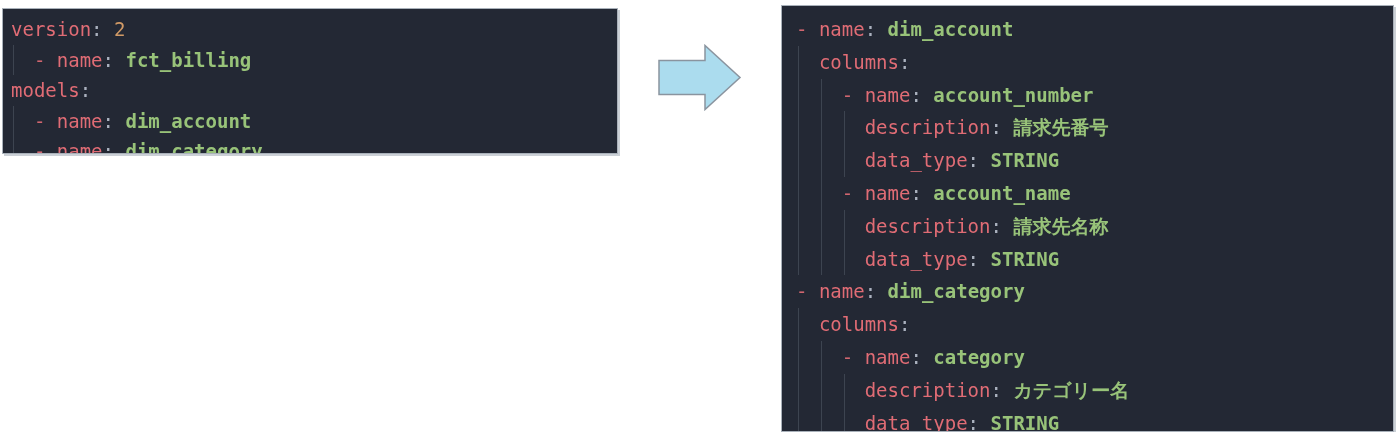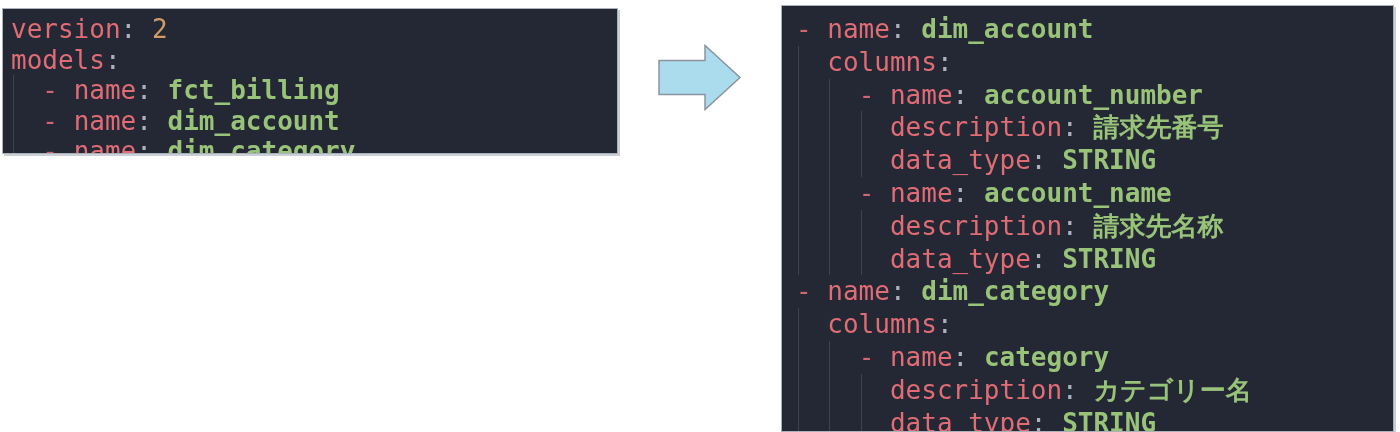--- a/index.html
+++ b/index.html
@@ -16,21 +16,21 @@
     background: var(--editor-bg, #232834);
     border: 1px solid var(--editor-border, #a9b1ba);
     box-shadow: 2px 2px 0 rgba(160, 170, 181, 0.55);
     overflow: hidden;
   }
   .editor-left  { left: 2px;   top: 8px; width: 616px; height: 146px; padding: 5px 8px 0 8px; }
   .editor-right { left: 781px; top: 5px; width: 613px; height: 427px; padding: 7px 10px 0 14px; }
 
   .code {
     font-family: "DejaVu Sans Mono", "Liberation Mono", monospace;
-    font-size: 26px;
+    font-size: 19px;
     color: var(--punct, #abb2bf);
   }
   .editor-left  .code-line { line-height: 30.5px; }
   .editor-right .code-line { line-height: 32.8px; }
   .code-line { white-space: pre; position: relative; }
 
   .indent-guide {
     position: absolute; top: 0; bottom: 0; width: 1px;
     background: var(--guide, #3d4450);
   }
@@ -49,22 +49,22 @@
   }
 </style>
 </head>
 <body>
 
 <div class="canvas">
 
   <div class="editor editor-left">
     <div class="code">
         <div class="code-line"><span class="tok tok-key">version</span><span class="tok tok-punct">:</span><span class="tok tok-ws"> </span><span class="tok tok-number">2</span></div>
+        <div class="code-line"><span class="indent-guide" style="left: calc(0ch + 2px);"></span><span class="tok tok-ws">  </span><span class="tok tok-dash">-</span><span class="tok tok-ws"> </span><span class="tok tok-key">name</span><span class="tok tok-punct">:</span><span class="tok tok-ws"> </span><span class="tok tok-value">fct_billing</span></div>
         <div class="code-line"><span class="tok tok-key">models</span><span class="tok tok-punct">:</span></div>
-        <div class="code-line"><span class="indent-guide" style="left: calc(0ch + 2px);"></span><span class="tok tok-ws">  </span><span class="tok tok-dash">-</span><span class="tok tok-ws"> </span><span class="tok tok-key">name</span><span class="tok tok-punct">:</span><span class="tok tok-ws"> </span><span class="tok tok-value">fct_billing</span></div>
         <div class="code-line"><span class="indent-guide" style="left: calc(0ch + 2px);"></span><span class="tok tok-ws">  </span><span class="tok tok-dash">-</span><span class="tok tok-ws"> </span><span class="tok tok-key">name</span><span class="tok tok-punct">:</span><span class="tok tok-ws"> </span><span class="tok tok-value">dim_account</span></div>
         <div class="code-line"><span class="indent-guide" style="left: calc(0ch + 2px);"></span><span class="tok tok-ws">  </span><span class="tok tok-dash">-</span><span class="tok tok-ws"> </span><span class="tok tok-key">name</span><span class="tok tok-punct">:</span><span class="tok tok-ws"> </span><span class="tok tok-value">dim_category</span></div>
       </div>
   </div>
 
   <svg class="arrow" viewBox="0 0 84 67" xmlns="http://www.w3.org/2000/svg">
     <polygon points="1,16.5 47,16.5 47,1.5 82,33.5 47,65.5 47,50.5 1,50.5" fill="#abdcee" stroke="#8a949f" stroke-width="1.5" stroke-linejoin="miter"></polygon>
   </svg>
 
   <div class="editor editor-right">

